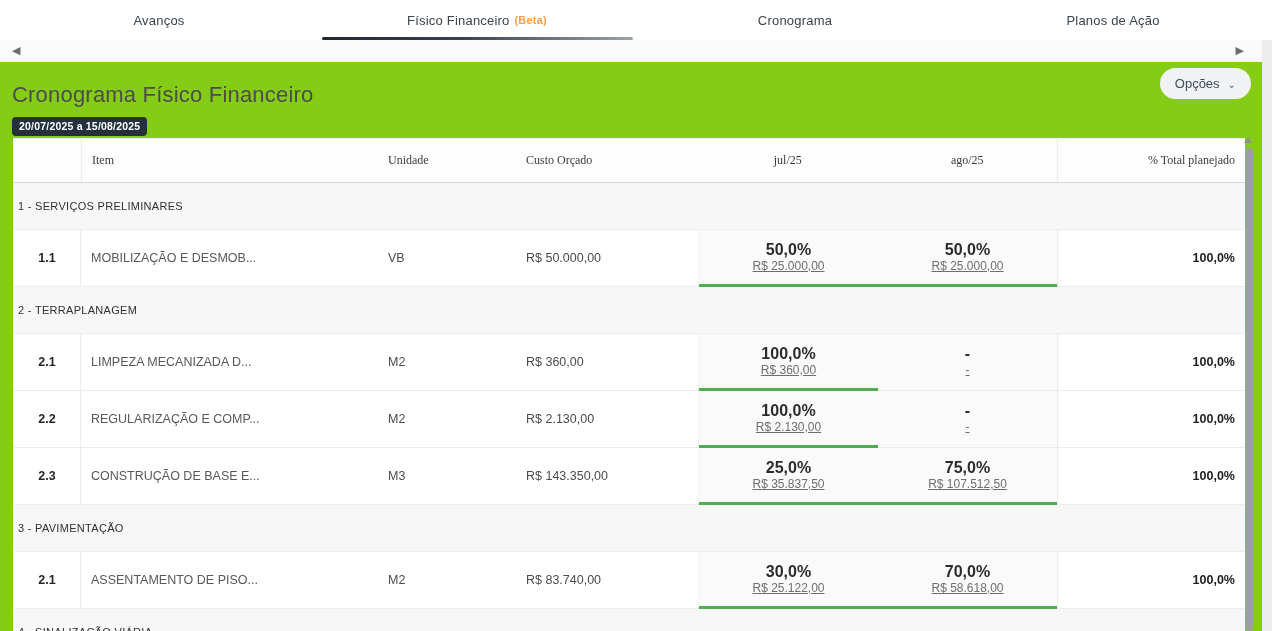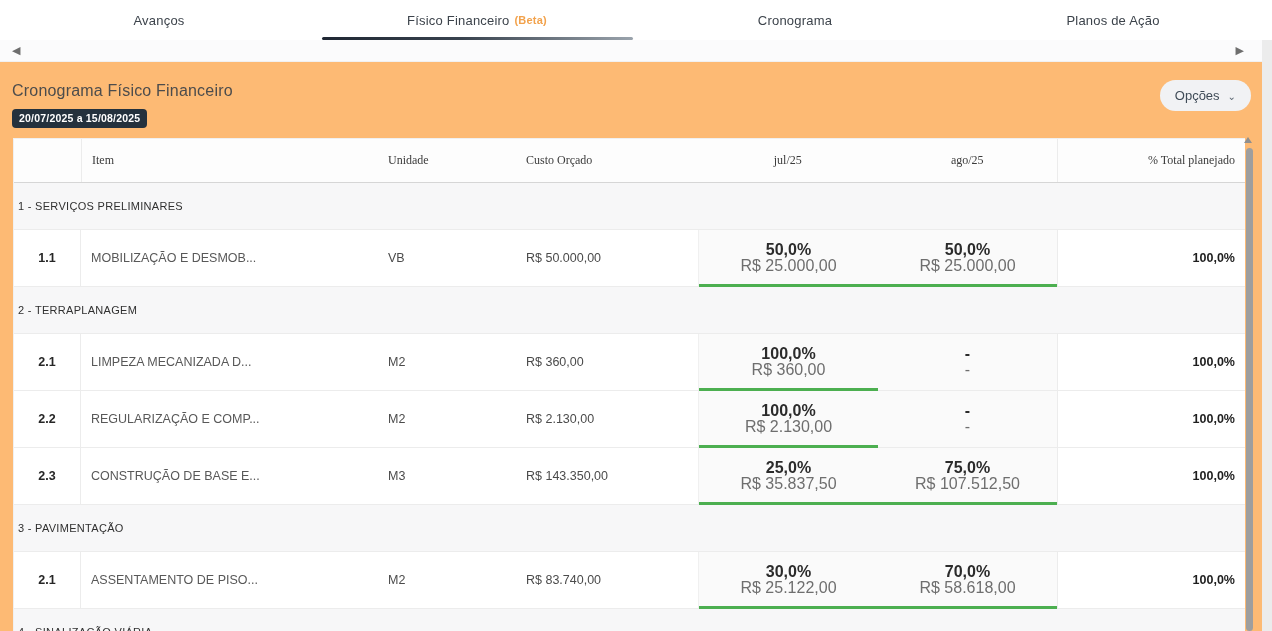--- a/index.html
+++ b/index.html
@@ -1,40 +1,40 @@
 <!DOCTYPE html>
 <html><head>
 <meta charset="utf-8">
 <style>
   * { margin:0; padding:0; box-sizing:border-box; }
   html,body { width:1272px; height:631px; overflow:hidden; background:#fff;
     font-family:"Liberation Sans", sans-serif; }
-  .viewport { position:relative; width:1272px; height:631px; overflow:hidden; background:#fdba74; }
+  .viewport { position:relative; width:1272px; height:631px; overflow:hidden; background:#84cc16; }
 
   
   .tabbar { position:relative; display:flex; height:40px; background:#fff; }
   .tab { flex:1 1 0; display:flex; align-items:center; justify-content:center;
     font-size:13px; color:#3c434b; cursor:pointer; letter-spacing:.2px; }
   .tab .beta { color:#f2a24c; font-size:11px; margin-left:5px; font-weight:600; }
   .tab-underline { position:absolute; bottom:0; left:calc(25% + 4px); width:calc(25% - 7px);
     height:3.5px; border-radius:2px;
     background:linear-gradient(90deg,#1f2733 0%, #39434f 45%, #9aa3ac 100%); }
 
   
   .arrowstrip { position:relative; height:22px; background:#fbfbfc; border-bottom:1px solid #f1f1f2; }
   .arrow { position:absolute; top:2px; font-size:11px; color:#6e6e6e; cursor:pointer; line-height:16px; }
   .arrow.left { left:12px; }
   .arrow.right { right:28px; }
 
   
   .pagehead { position:relative; padding:20px 0 0 12px; height:76px; }
-  .pagetitle { font-size:16px; color:#4c4c4c; letter-spacing:.2px; }
+  .pagetitle { font-size:22px; color:#4c4c4c; letter-spacing:.2px; }
   .period-badge { display:inline-block; margin-top:9px; background:#24313d; color:#fff;
     font-size:10.5px; font-weight:bold; padding:3px 7px 4px; border-radius:4px; letter-spacing:.2px; }
-  .options-btn { position:absolute; right:21px; top:18px; height:31px; padding:0 15px;
+  .options-btn { position:absolute; right:21px; top:6px; height:31px; padding:0 15px;
     background:#f1f2f4; border:none; border-radius:16px; font-size:13px; color:#3f4b57;
     font-family:inherit; cursor:pointer; display:flex; align-items:center; gap:8px; }
   .options-btn .chev { font-size:10px; color:#5a6671; transform:translateY(1px); }
 
   
   .table { position:absolute; left:13px; top:138px; width:1232px; border-left:1px solid #f0f0f0; }
   .tr { display:grid; grid-template-columns:67px 300px 140px 177px 359px 1fr; }
   .th-row { height:45px; border-top:1px solid #f0f0f0; border-bottom:1px solid #d6d6d6; background:#fdfdfd; }
   .th { display:flex; align-items:center; font-size:12px; color:#3b3b3b; font-weight:500;font-family:Liberation Serif, serif; }
   .th.c-item { padding-left:10px; border-left:1px solid #ececec; }
@@ -53,21 +53,21 @@
 
   .data-row { height:57px; background:#fff; border-bottom:1px solid #ececec; }
   .td { display:flex; align-items:center; font-size:12.5px; color:#4b4b4b; }
   .td.c-num { justify-content:center; font-weight:bold; color:#262626; border-right:1px solid #ececec; }
   .td.c-item { padding-left:10px; color:#585858; }
   .td.c-unit { padding-left:7px; }
   .td.c-cost { padding-left:5px; }
   .td.c-months { position:relative; padding:0; background:#fafafa; border-left:1px solid #f0f0f0; }
   .td.c-total { justify-content:flex-end; padding-right:10px; font-weight:bold; color:#1e1e1e; border-left:1px solid #ececec; }
   .pct { font-weight:bold; font-size:16px; color:#2b2b2b; line-height:16px; }
-  .money { font-size:16px; color:#6e6e6e; line-height:16px; }
+  .money { font-size:12px; color:#6e6e6e; line-height:16px;text-decoration:underline; }
   .progress-bar { position:absolute; bottom:-1px; left:0; height:3px; }
 
   
   .inner-scroll-up { position:absolute; right:20px; top:137px; width:0; height:0;
     border-left:4px solid transparent; border-right:4px solid transparent;
     border-bottom:6px solid #8f8f8f; cursor:pointer; }
   .inner-scroll-thumb { position:absolute; right:19px; top:148px; width:7px; height:483px;
     background:#9e9e9e; border-radius:4px; cursor:pointer; }
   .outer-scroll-track { position:absolute; right:0; top:40px; width:10px; height:591px; background:#ececec; }
 </style>

